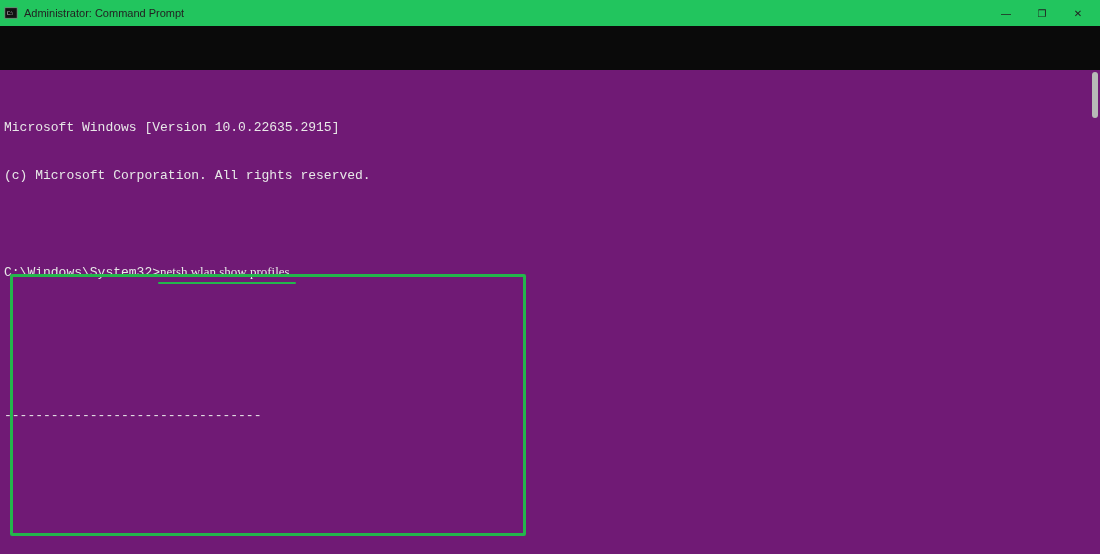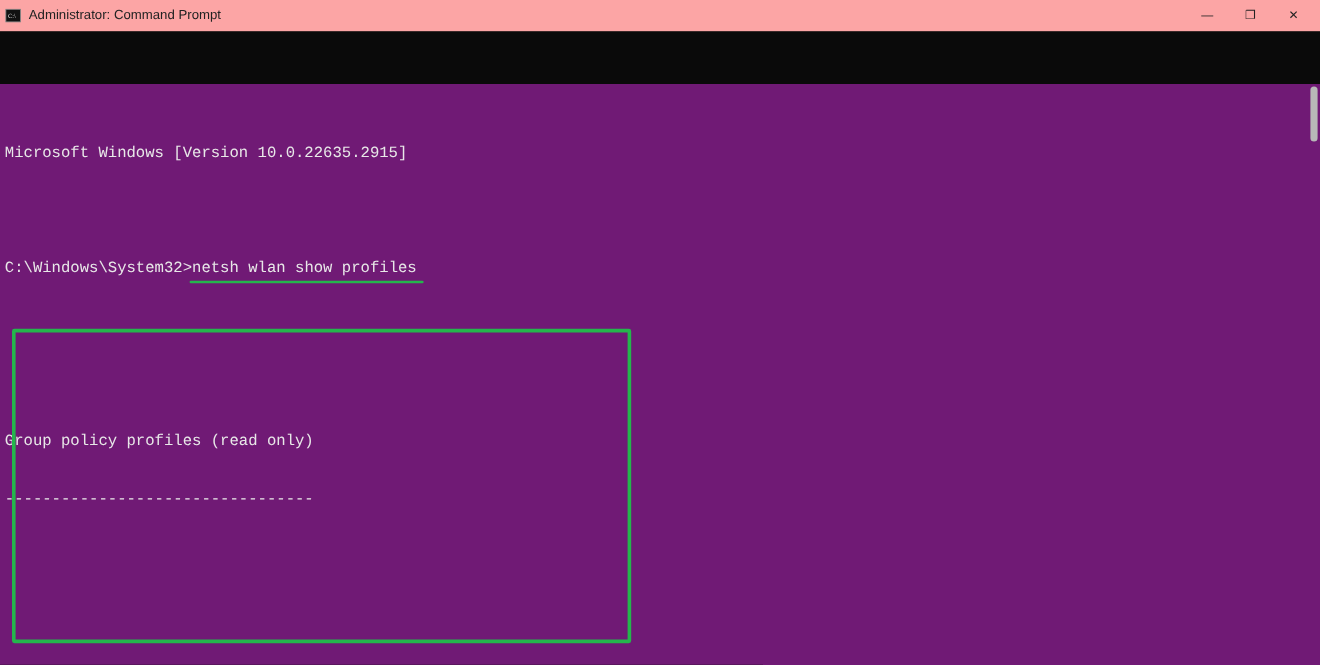--- a/index.html
+++ b/index.html
@@ -6,21 +6,21 @@
   body {
     width: 1100px;
     height: 554px;
     background: #0a0a0a;
     font-family: Consolas, 'Courier New', monospace;
     font-size: 13px;
     overflow: hidden;
   }
   .titlebar {
     height: 26px;
-    background: #fca5a5;
+    background: #22c55e;
     display: flex;
     align-items: center;
     padding: 0 4px;
     font-family: 'Segoe UI', Tahoma, sans-serif;
     font-size: 11px;
     color: #222;
     position: relative;
   }
   .titlebar .icon {
     width: 14px;
@@ -53,20 +53,21 @@
     white-space: pre;
     overflow: hidden;
     position: relative;
     line-height: 16px;
     margin-top: 44px;
   }
   .line { height: 16px; }
   .cmd-line .underline {
     position: relative;
     display: inline-block;
+    font-family: Liberation Serif, serif;
   }
   .cmd-line .underline::after {
     content: "";
     position: absolute;
     left: -2px;
     right: -6px;
     bottom: -4px;
     height: 2.5px;
     background: #24b64c;
     border-radius: 2px;
@@ -105,25 +106,25 @@
   <div class="window-controls">
     <div class="win-btn">—</div>
     <div class="win-btn">❐</div>
     <div class="win-btn">✕</div>
   </div>
 </div>
 
 <div class="terminal">
   <div class="scrollbar"></div>
   <div class="line">Microsoft Windows [Version 10.0.22635.2915]</div>
+  <div class="line">(c) Microsoft Corporation. All rights reserved.</div>
   <div class="line"></div>
   <div class="line cmd-line"><span>C:\Windows\System32&gt;</span><span class="underline">netsh wlan show profiles</span></div>
   <div class="line"></div>
   <div class="line"></div>
-  <div class="line">Group policy profiles (read only)</div>
   <div class="line">---------------------------------</div>
   
   
   
   
   
   
   
   
   

